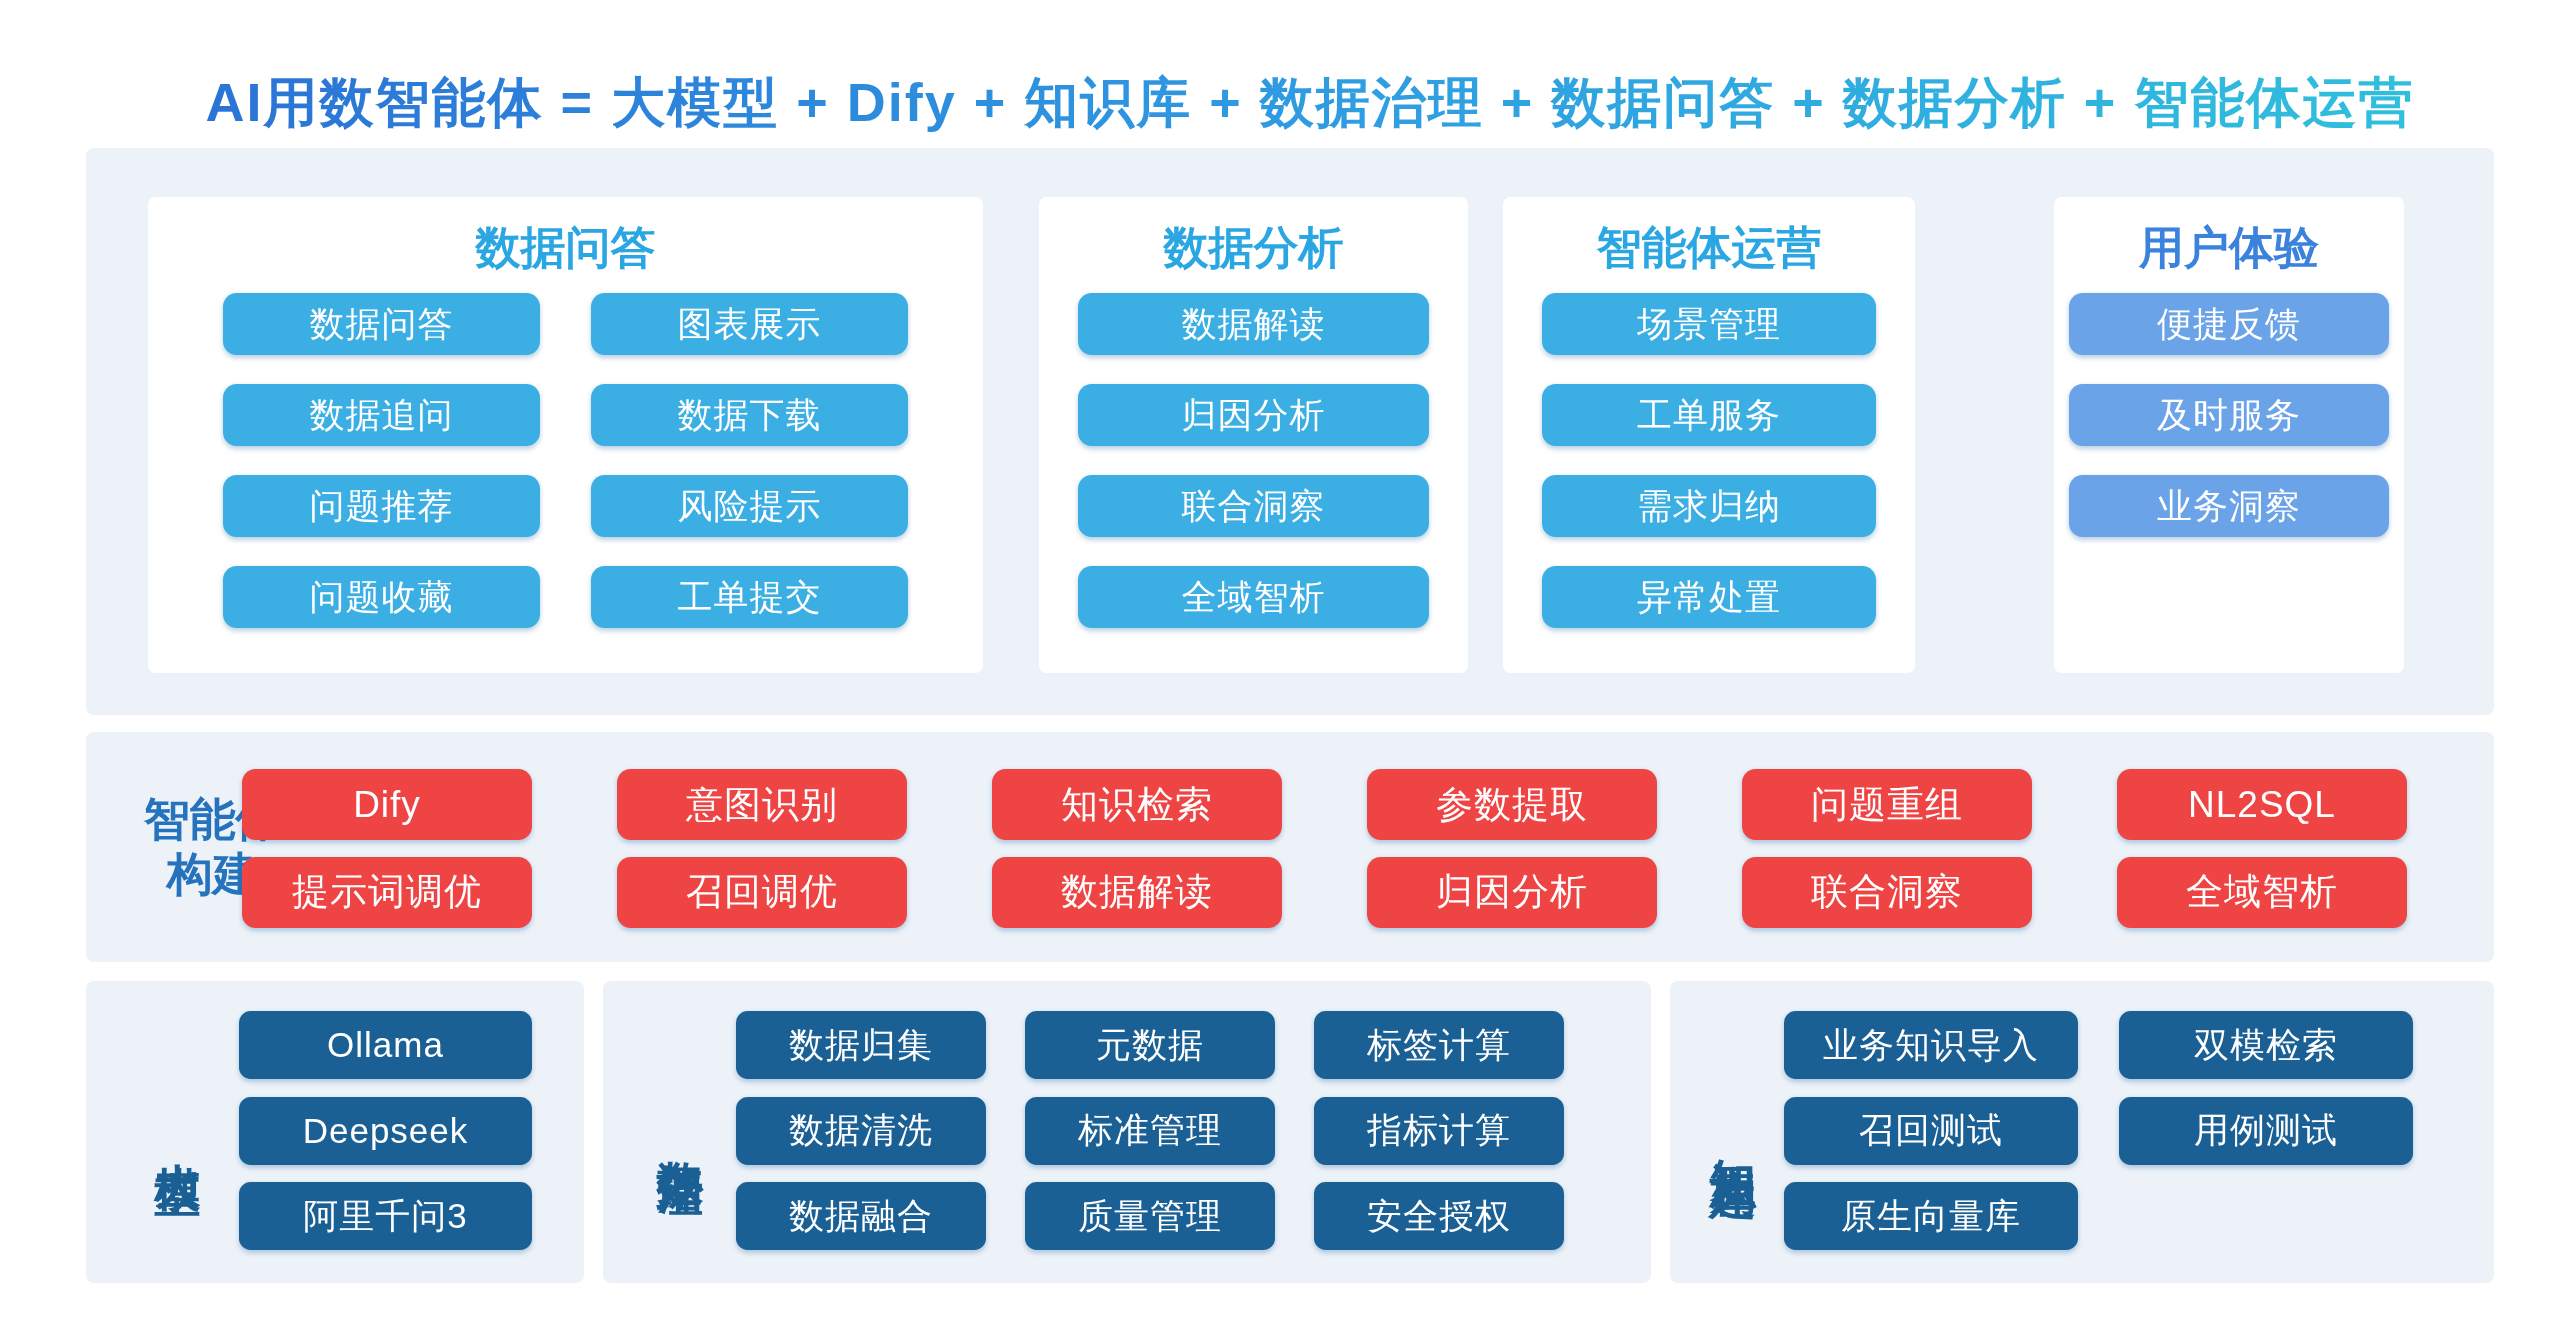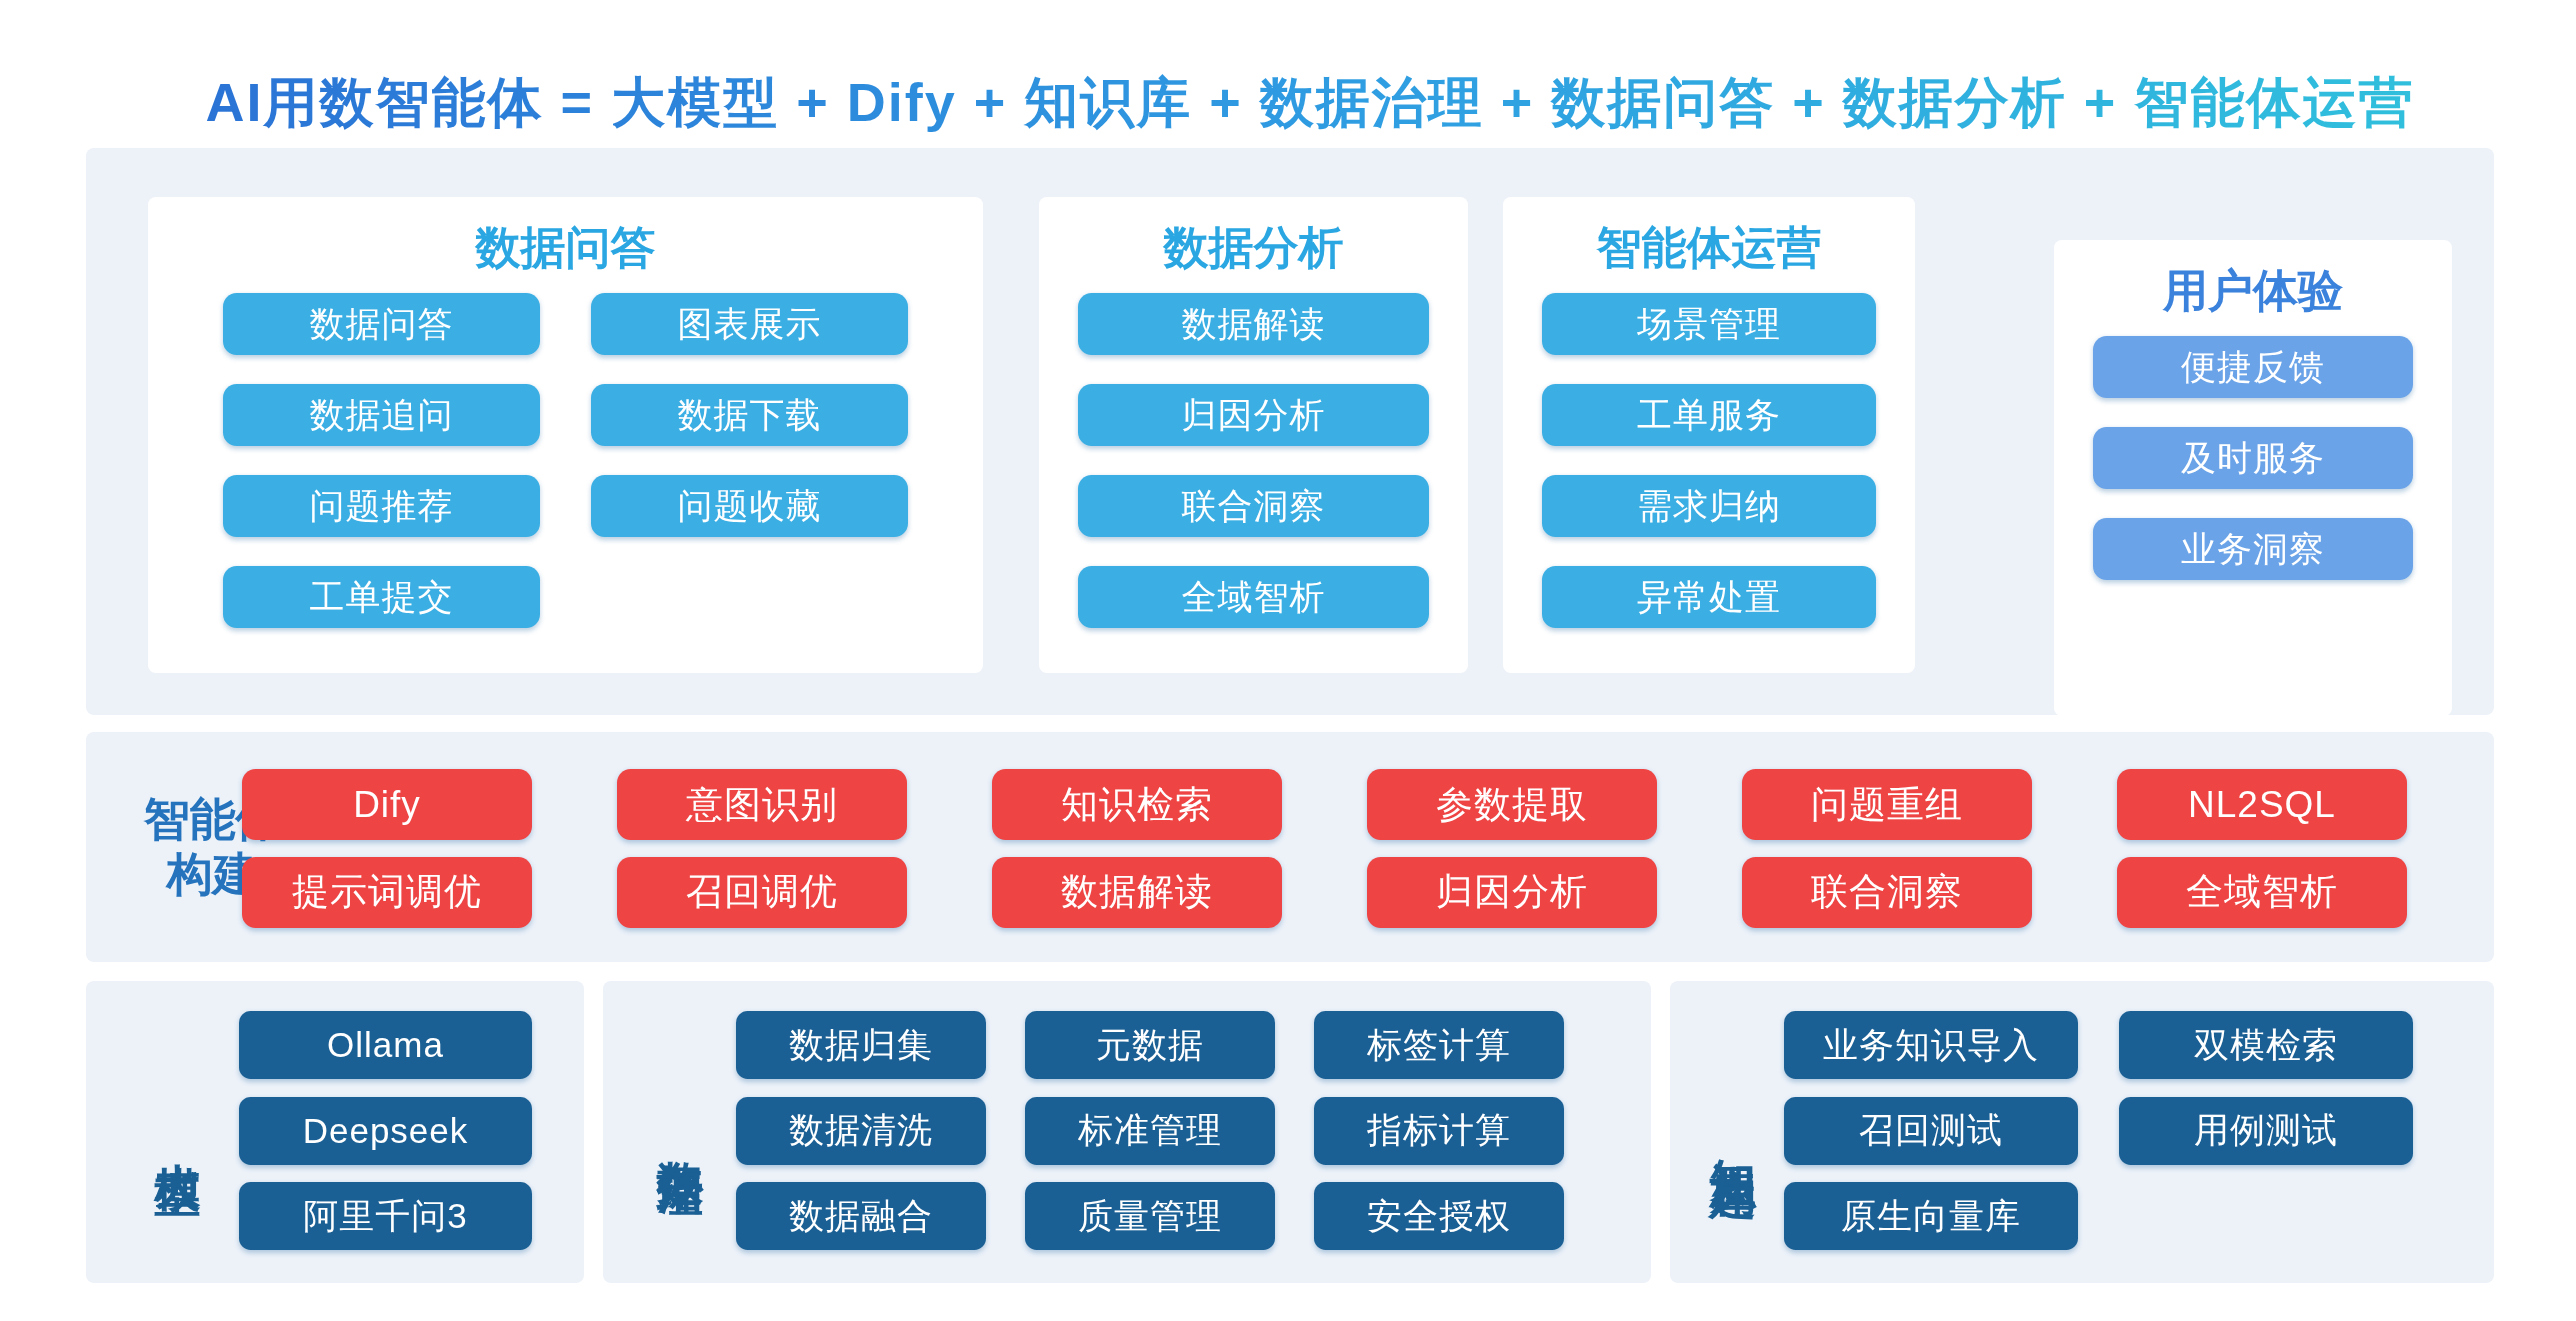--- a/index.html
+++ b/index.html
@@ -21,21 +21,21 @@
   #panel-ux{left:2012px;top:148px;width:482px;height:567px;}
   #panel-agent{left:86px;top:732px;width:2408px;height:230px;}
   #panel-models{left:86px;top:981px;width:498px;height:302px;}
   #panel-gov{left:603px;top:981px;width:1048px;height:302px;}
   #panel-kb{left:1670px;top:981px;width:824px;height:302px;}
   
   .card{position:absolute;background:#ffffff;border-radius:7.8px;top:49px;height:476px;}
   #card-qa{left:62px;width:835px;}
   #card-analysis{left:953px;width:429px;}
   #card-ops{left:1417px;width:412px;}
-  #card-ux{left:42px;width:398px;margin-top:43px;}
+  #card-ux{left:42px;width:350px;}
   .card-header{
     text-align:center;font-size:45px;font-weight:bold;color:#2aa7e2;
     margin:25px 0 0 0;line-height:1.15;
   }
   #card-ux .card-header{color:#3a82dc;}
   
   .btn{
     display:flex;align-items:center;justify-content:center;
     color:#ffffff;border-radius:13.7px;font-size:35px;letter-spacing:1px;
     box-shadow:0 2.9px 4.9px rgba(30,100,160,0.30);
@@ -86,20 +86,21 @@
 <div class="panel" id="panel-top">
 
   <section class="card" id="card-qa">
     <h2 class="card-header">数据问答</h2>
     <div class="grid">
       <div class="btn sky">数据问答</div>
       <div class="btn sky">图表展示</div>
       <div class="btn sky">数据追问</div>
       <div class="btn sky">数据下载</div>
       <div class="btn sky">问题推荐</div>
+      <div class="btn sky">风险提示</div>
       <div class="btn sky">问题收藏</div>
       <div class="btn sky">工单提交</div>
     </div>
   </section>
 
   <section class="card" id="card-analysis">
     <h2 class="card-header">数据分析</h2>
     <div class="grid">
       <div class="btn sky">数据解读</div>
       <div class="btn sky">归因分析</div>

